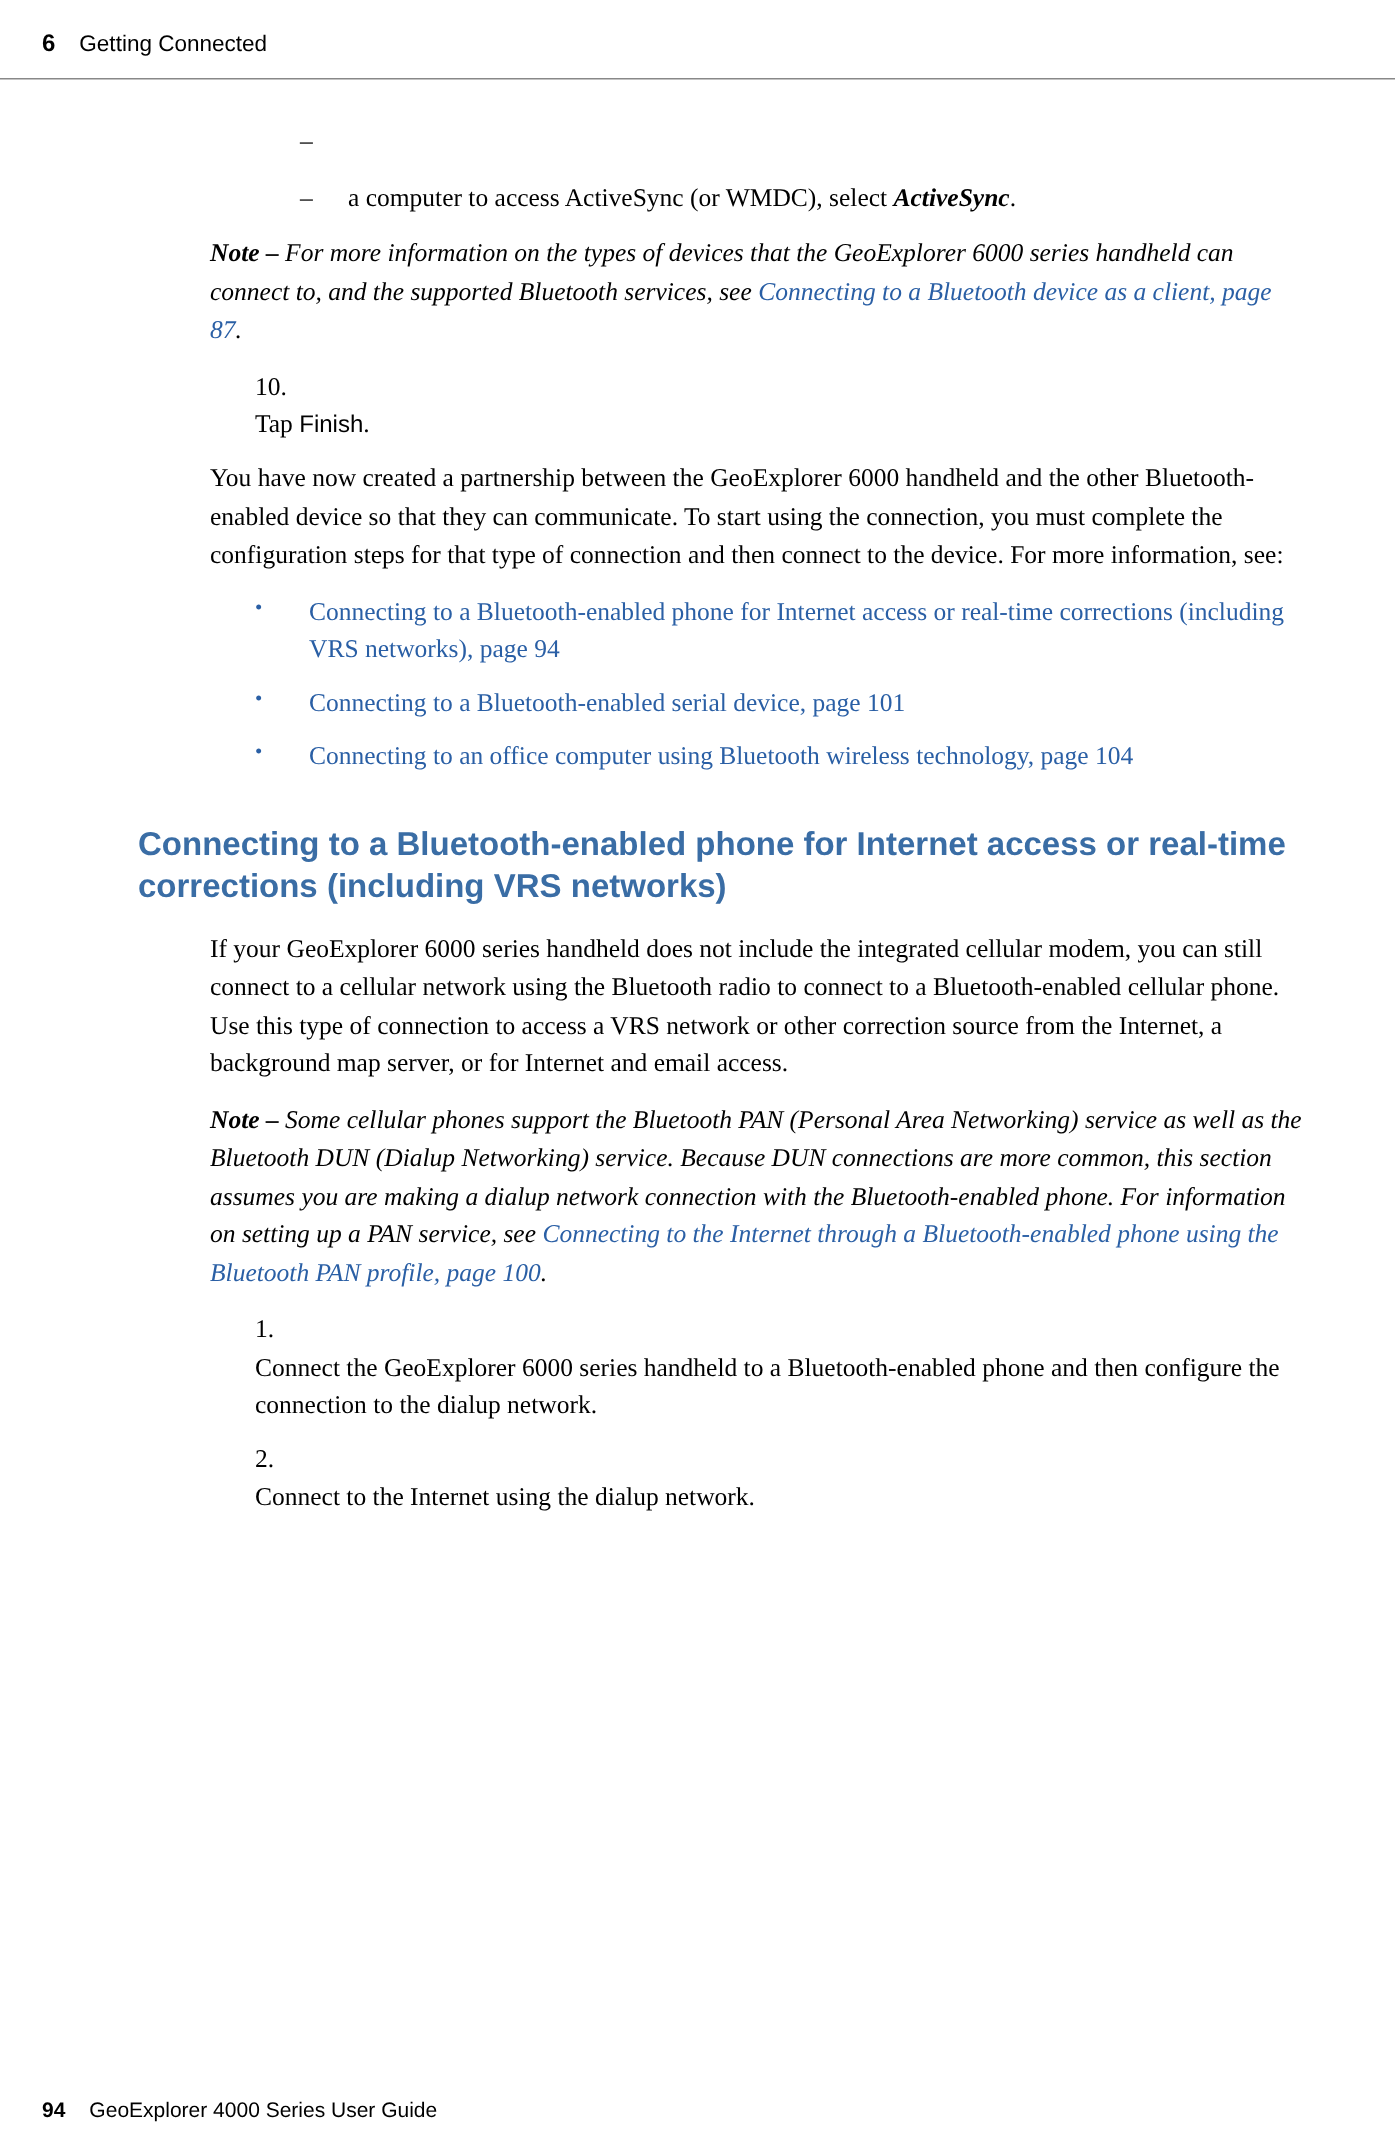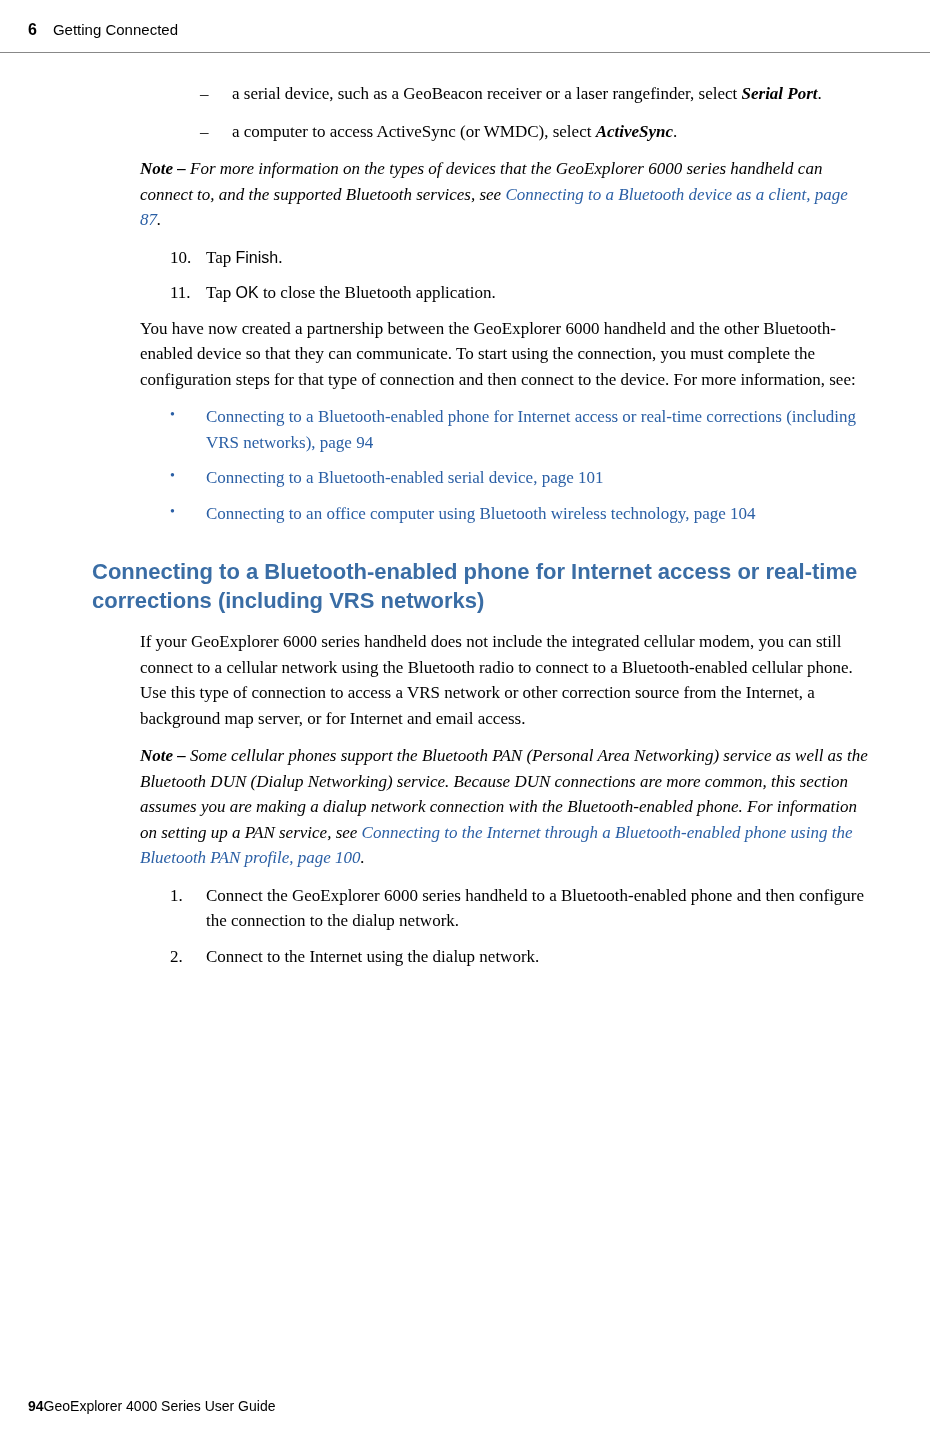--- a/index.html
+++ b/index.html
@@ -57,20 +57,21 @@
     .note .note-bold {
       font-weight: bold;
     }
     .link {
       color: #2a5fa5;
     }
     .numbered-item {
       display: flex;
       margin-bottom: 10px;
       padding-left: 30px;
+      flex-direction: column;
     }
     .numbered-item .num {
       min-width: 36px;
     }
     .numbered-item .text {
       flex: 1;
     }
     .bold {
       font-family: Arial, sans-serif;
       font-weight: normal;
@@ -125,40 +126,38 @@
       line-height: 1.3;
     }
     .footer {
       position: absolute;
       bottom: 18px;
       left: 28px;
       font-family: Arial, sans-serif;
       font-size: 14px;
       display: flex;
       align-items: flex-start;
+      gap: 16px;
     }
     .footer-num {
       font-weight: bold;
     }
   </style>
 </head>
 <body>
 
 <div class="header">
   <span class="header-num">6</span>
   <span class="header-title">Getting Connected</span>
 </div>
 
 <div class="content">
 
   <div class="sub-item">
     <span class="dash">–</span>
-    <span class="text">
-      <span>a serial device, such as a GeoBeacon receiver or a laser rangefinder, select </span><span class="bold-italic">Serial Port</span><span>.</span>
-    </span>
   </div>
 
   <div class="sub-item">
     <span class="dash">–</span>
     <span class="text">
       <span>a computer to access ActiveSync (or WMDC), select </span><span class="bold-italic">ActiveSync</span><span>.</span>
     </span>
   </div>
 
 
@@ -166,26 +165,20 @@
     <span class="note-label">Note – </span><span>For more information on the types of devices that the GeoExplorer 6000 series handheld can connect to, and the supported Bluetooth services, see </span><span class="link">Connecting to a Bluetooth device as a client, page 87</span><span>.</span>
   </p>
 
   <div class="numbered-item">
     <span class="num">10.</span>
     <span class="text">
       <span>Tap </span><span class="bold">Finish</span><span>.</span>
     </span>
   </div>
 
-  <div class="numbered-item">
-    <span class="num">11.</span>
-    <span class="text">
-      <span>Tap </span><span class="bold">OK</span><span> to close the Bluetooth application.</span>
-    </span>
-  </div>
 
 
   <p class="para">You have now created a partnership between the GeoExplorer 6000 handheld and the other Bluetooth-enabled device so that they can communicate. To start using the connection, you must complete the configuration steps for that type of connection and then connect to the device. For more information, see:</p>
 
   <div class="bullet-item">
     <span class="bullet">•</span>
     <span class="text link">Connecting to a Bluetooth-enabled phone for Internet access or real-time corrections (including VRS networks), page 94</span>
   </div>
 
   <div class="bullet-item">

